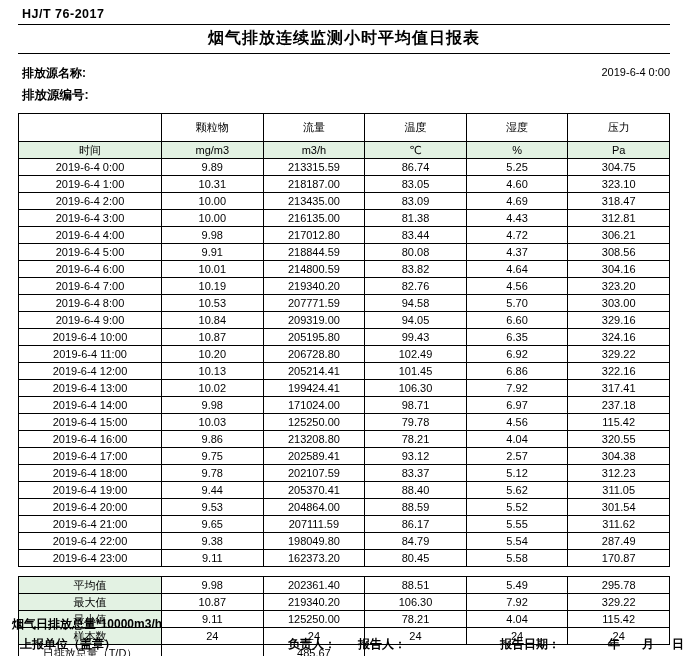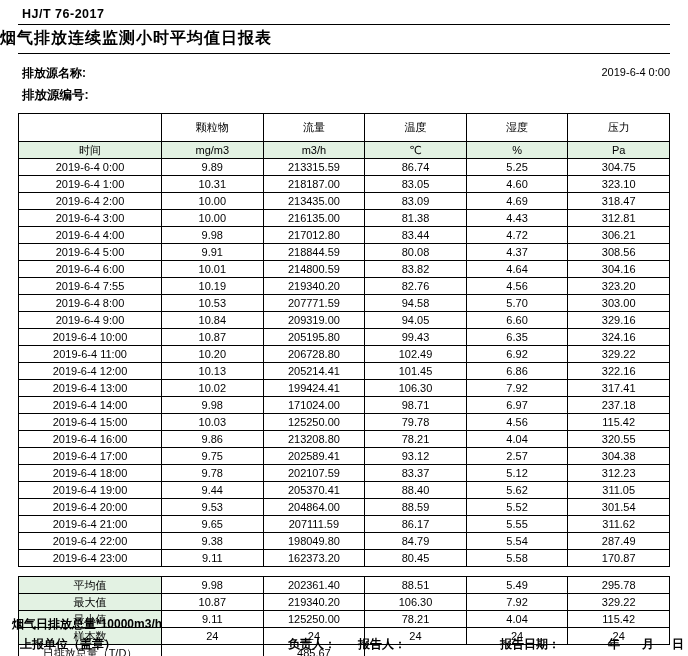--- a/index.html
+++ b/index.html
@@ -35,20 +35,21 @@
     left: 18px;
     top: 24px;
     width: 652px;
     border-top: 1px solid #000;
   }
   .title {
     position: absolute;
     left: 0;
     top: 28px;
     width: 688px;
+    text-align: center;
     font-size: 16px;
     font-weight: bold;
     letter-spacing: 1px;
   }
   .rule-under-title {
     position: absolute;
     left: 18px;
     top: 53px;
     width: 652px;
     border-top: 1.6px solid #000;
@@ -251,21 +252,21 @@
         </tr>
         <tr>
           <td>2019-6-4 6:00</td>
           <td>10.01</td>
           <td>214800.59</td>
           <td>83.82</td>
           <td>4.64</td>
           <td>304.16</td>
         </tr>
         <tr>
-          <td>2019-6-4 7:55</td>
+          <td>2019-6-4 7:00</td>
           <td>10.19</td>
           <td>219340.20</td>
           <td>82.76</td>
           <td>4.56</td>
           <td>323.20</td>
         </tr>
         <tr>
           <td>2019-6-4 8:00</td>
           <td>10.53</td>
           <td>207771.59</td>

